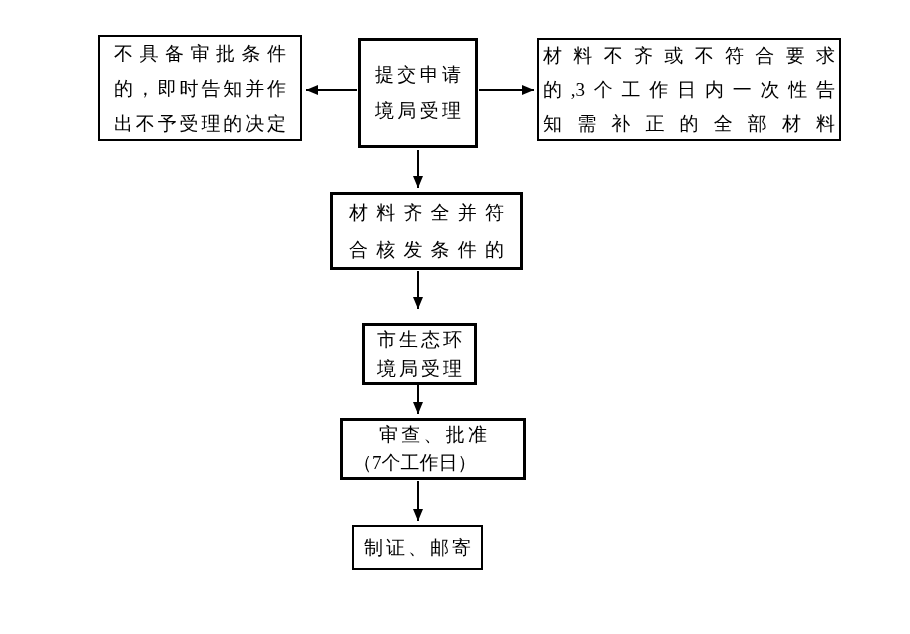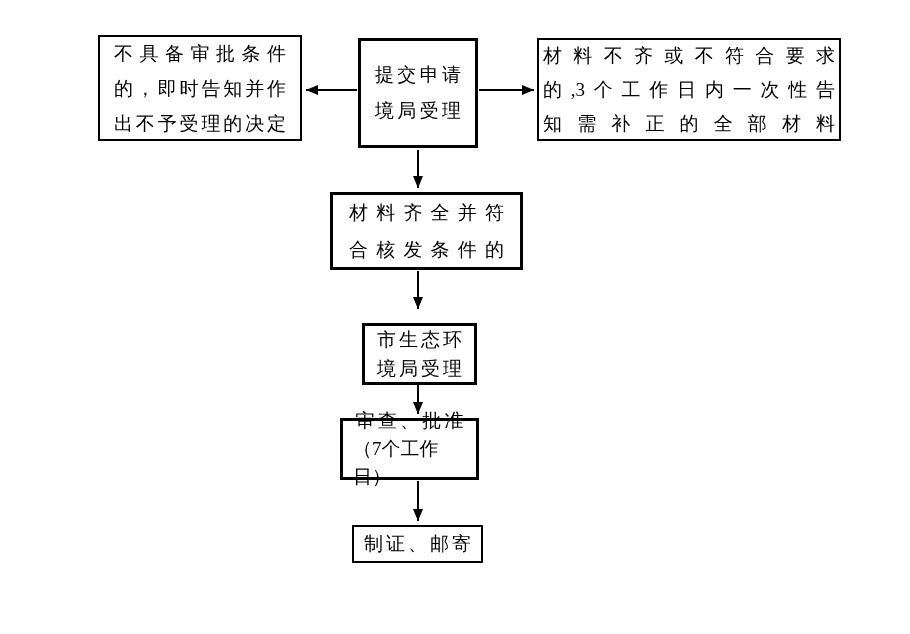--- a/index.html
+++ b/index.html
@@ -42,22 +42,22 @@
     display: block;
     text-align: center;
     letter-spacing: 0.17em;
     margin-right: -0.17em;
   }
   #n-reject     { left:  98px; top:  35px; width: 204px; height: 106px; padding: 0 14px; line-height: 35px; }
   #n-submit     { left: 358px; top:  38px; width: 120px; height: 110px; padding: 0 14px; line-height: 36px; border-width: 3px; }
   #n-supplement { left: 537px; top:  38px; width: 304px; height: 103px; padding: 0 4px; line-height: 34px; }
   #n-complete   { left: 330px; top: 192px; width: 193px; height:  78px; padding: 0 16px; line-height: 37px; border-width: 3px; }
   #n-accept     { left: 362px; top: 313px; width: 115px; height:  62px; padding: 0 12px; line-height: 29px; border-width: 3px; margin-top: 10px; }
-  #n-review     { left: 340px; top: 418px; width: 139px; height:  62px; padding: 11px 10px; line-height: 28px; border-width: 3px; }
-  #n-issue      { left: 352px; top: 525px; width: 131px; height:  38px; padding: 0 10px; line-height: 34px; }
+  #n-review     { left: 340px; top: 418px; width: 186px; height:  62px; padding: 11px 10px; line-height: 28px; border-width: 3px; }
+  #n-issue      { left: 352px; top: 525px; width: 131px; height:  45px; padding: 0 10px; line-height: 34px; }
 </style>
 </head>
 <body>
 
 <div class="canvas">
 
   <svg class="arrows" width="910" height="634" viewBox="0 0 910 634">
     <defs>
       <marker id="ah" markerUnits="userSpaceOnUse" markerWidth="14" markerHeight="12" refX="12" refY="5" orient="auto">
         <path d="M0,0 L12,5 L0,10 Z" fill="#000000"></path>

